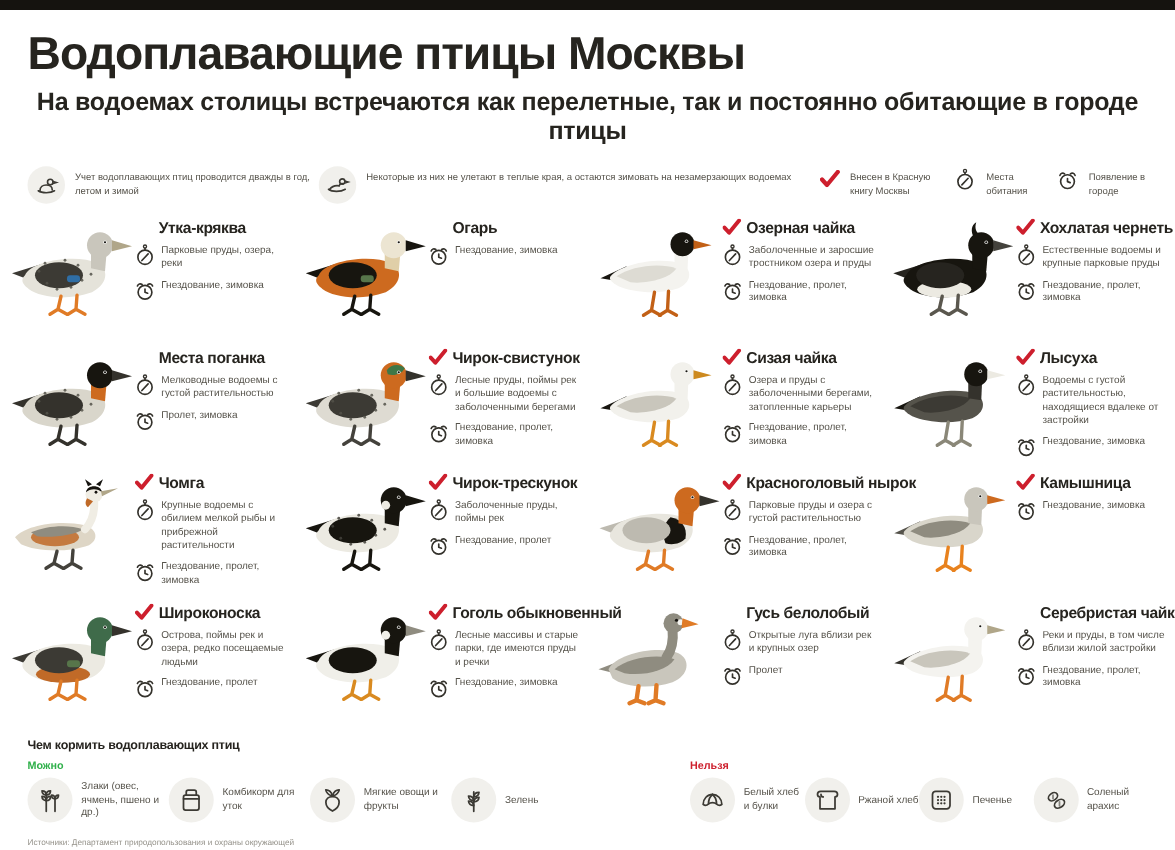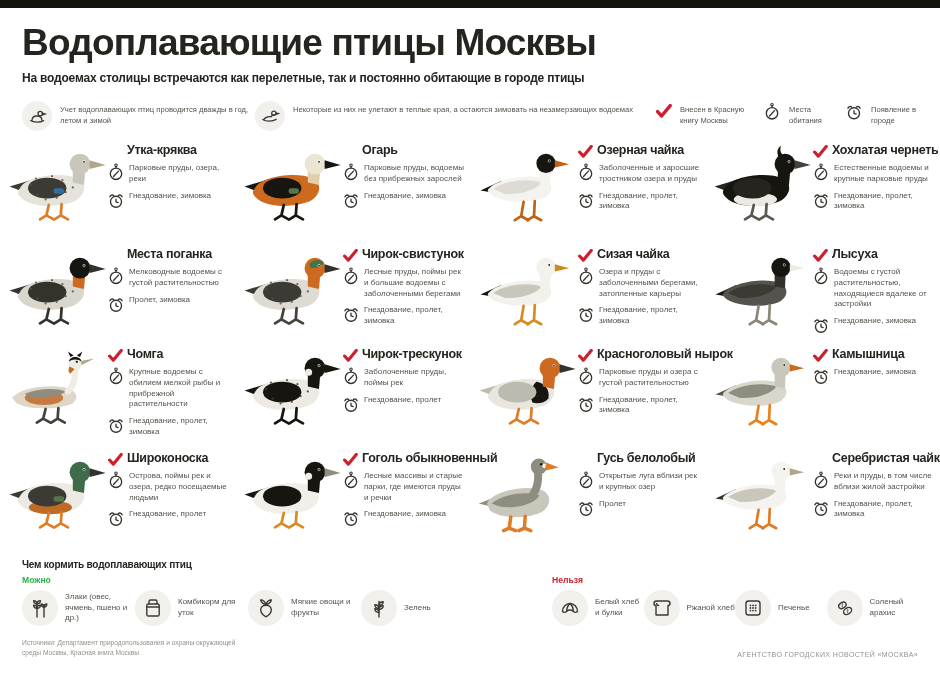--- a/index.html
+++ b/index.html
@@ -1,40 +1,40 @@
 <!DOCTYPE html>
 <html lang="ru"><head>
 <meta charset="utf-8">
 <style>
   html,body{margin:0;padding:0;background:#ffffff;}
   body{width:940px;height:680px;font-family:"Liberation Sans",sans-serif;color:#26241f;overflow:hidden;}
   .canvas{position:relative;width:940px;height:580px;background:#fff;}
   .topbar{height:8px;background:#15130f;}
   header{padding:10px 22px 0;}
   h1{font-size:37px;font-weight:700;margin:4px 0 7px;letter-spacing:-0.8px;}
-  .subtitle{font-size:12px;font-weight:700;margin:0;letter-spacing:-0.2px;}
+  .subtitle{font-size:20px;font-weight:700;margin:0;letter-spacing:-0.2px;text-align:center;}
   
   .legend{display:flex;align-items:flex-start;padding:16px 22px 2px;height:46px;box-sizing:border-box;}
   .lg-item{display:flex;gap:8px;align-items:flex-start;}
   .lg-circle{width:30px;height:30px;border-radius:50%;background:#f1f0ec;flex:none;display:flex;align-items:center;justify-content:center;}
   .lg-text{font-size:7.6px;line-height:1.45;color:#55524a;padding-top:3px;}
   .lg-1{width:233px;}
   .lg-2{flex:1;}
   .lg-3{width:108px;}
   .lg-4{width:82px;}
   .lg-5{width:72px;}
   .lg-mini{width:17px;height:19px;flex:none;margin-top:1px;}
   .lg-check{width:16px;height:14px;flex:none;margin-top:3px;}
   
   .grid{display:grid;grid-template-columns:repeat(4,235px);grid-template-rows:104px 100px 104px 114px;}
   .bird{display:flex;padding:5px 4px 0 4px;box-sizing:border-box;}
   .bird-art{width:104px;height:94px;flex:none;}
   .bird-art svg{width:100%;height:100%;}
   .bird-info{flex:1;padding-top:7px;min-width:0;}
-  .bird-name-row{display:flex;align-items:center;gap:4px;margin-bottom:6px;min-height:14px;}
+  .bird-name-row{display:flex;gap:4px;margin-bottom:6px;min-height:14px;}
   .check{width:15px;height:13px;flex:none;}
   .bird-name{font-size:12.5px;font-weight:700;margin:0;letter-spacing:-0.3px;white-space:nowrap;overflow:visible;}
   .info-row{display:flex;gap:5px;margin-bottom:6px;}
   .mini-icon{width:16px;height:18px;flex:none;}
   .info-text{font-size:8px;line-height:1.35;margin:0;color:#55524a;}
   
   .feeding{padding:2px 22px 0;}
   .feeding h3{font-size:10px;font-weight:700;margin:4px 0 3px;letter-spacing:-0.2px;}
   .feed-row{display:flex;}
   .feed-group.allowed{width:452px;margin-right:78px;}
@@ -207,33 +207,20 @@
             </g>
           </svg></div>
       <div class="bird-info">
         <div class="bird-name-row">
           <span class="check" style="visibility: hidden;">
             <svg width="15" height="13" viewBox="0 0 16 14">
                 <path d="M1.6 7.6 L5.6 12 L14.2 1.6" stroke="#cd1f2d" stroke-width="3.4" fill="none" stroke-linecap="round" stroke-linejoin="round"></path>
               </svg>
           </span>
           <h2 class="bird-name">Огарь</h2>
-        </div>
-        <div class="info-row">
-          <span class="mini-icon">
-            <svg width="16" height="18" viewBox="0 0 18 20">
-                <g stroke="#34322c" stroke-width="1.5" fill="none" stroke-linecap="round">
-                  <circle cx="9" cy="12" r="6.4"></circle>
-                  <path d="M9 5.4 V3.8"></path>
-                  <circle cx="9" cy="2.4" r="1.4" stroke-width="1.2"></circle>
-                  <path d="M11.8 9 L6.2 15"></path>
-                </g>
-              </svg>
-          </span>
-          <p class="info-text habitat">Парковые пруды, водоемы без прибрежных зарослей</p>
         </div>
         <div class="info-row">
           <span class="mini-icon">
             <svg width="16" height="18" viewBox="0 0 18 20">
                 <g stroke="#34322c" stroke-width="1.5" fill="none" stroke-linecap="round">
                   <circle cx="9" cy="12" r="6.2"></circle>
                   <path d="M6.4 5 C4.8 3.9 2.8 4.4 2.2 6.4"></path>
                   <path d="M11.6 5 C13.2 3.9 15.2 4.4 15.8 6.4"></path>
                   <path d="M9 12 V9.2 M9 12 L11.4 12.9"></path>
                 </g>

